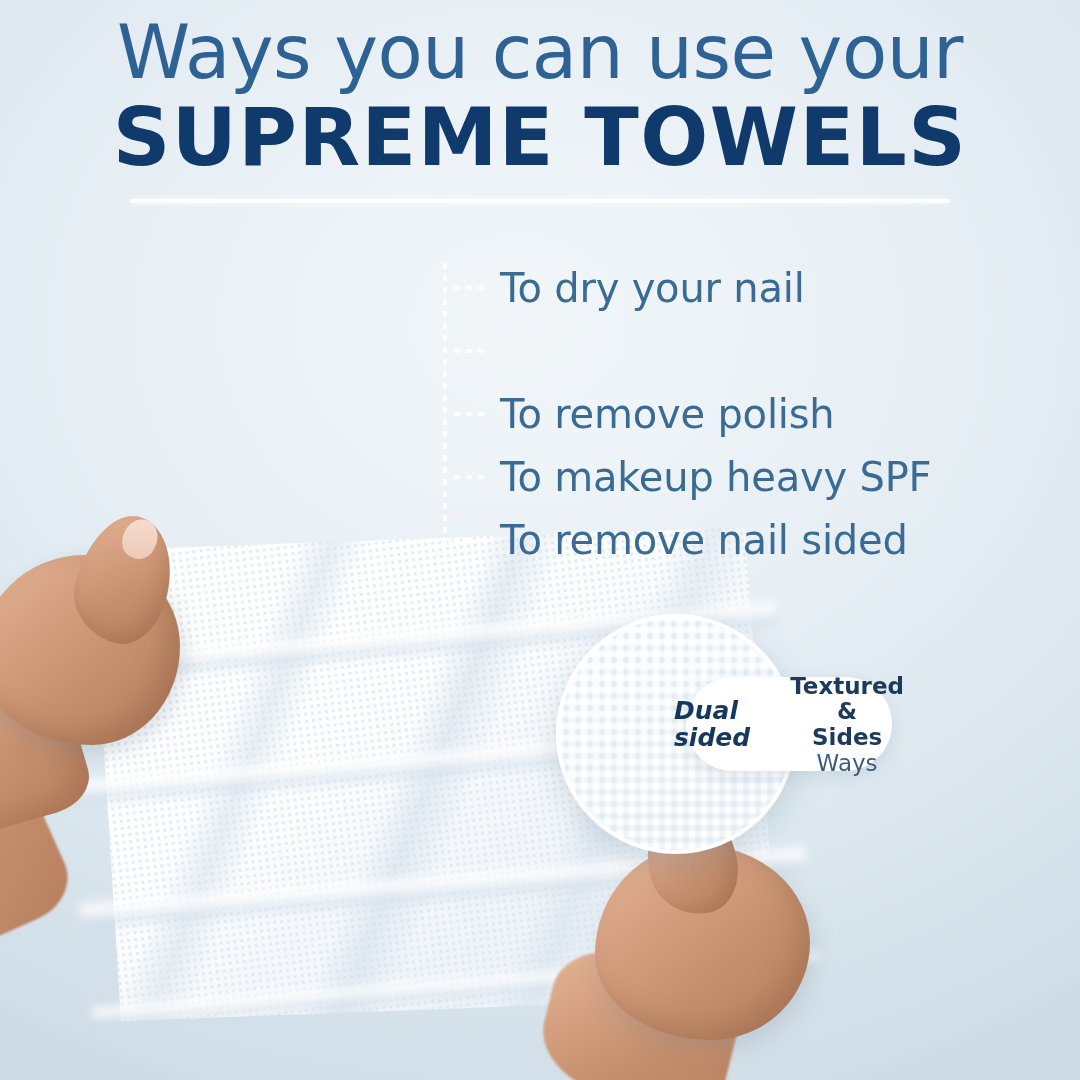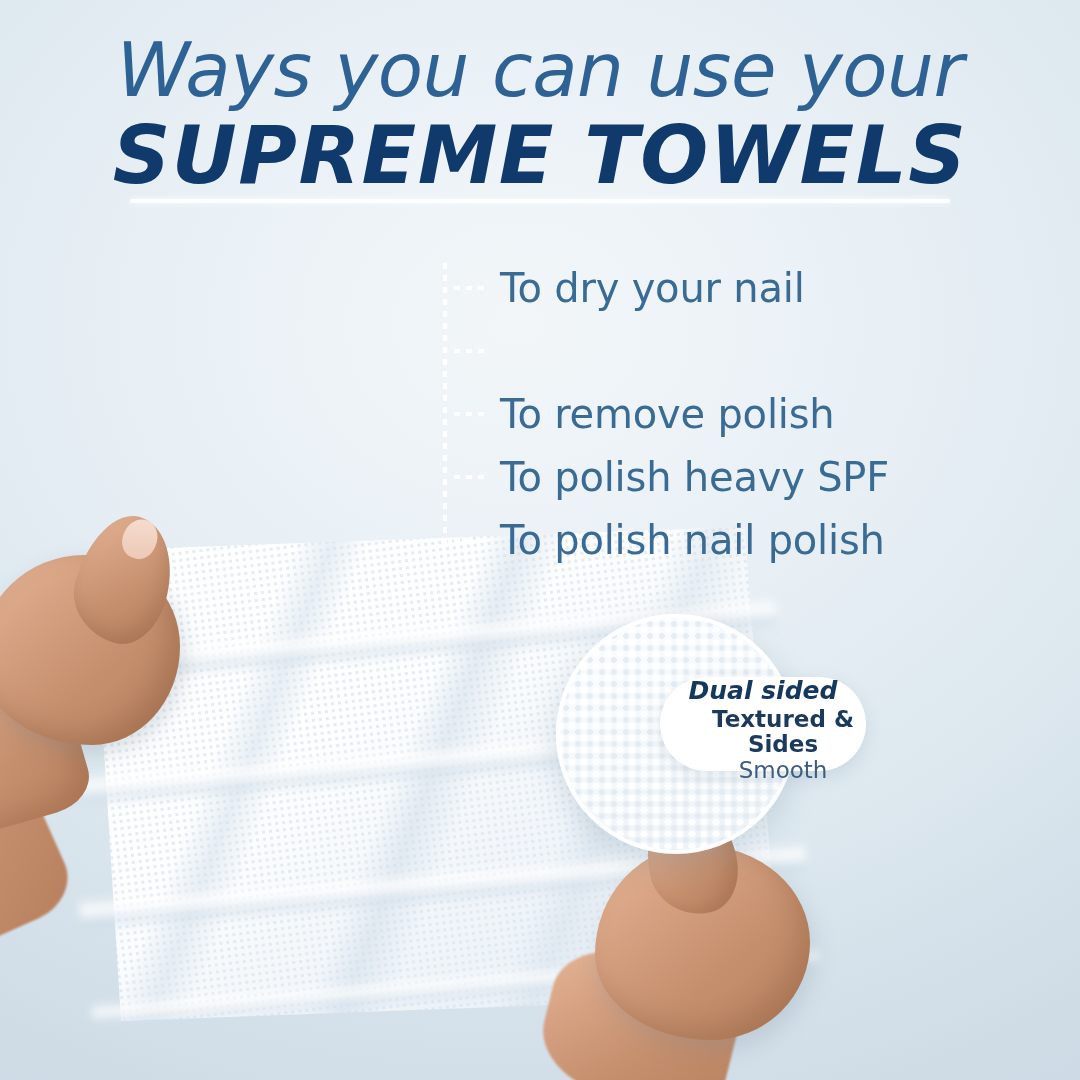--- a/index.html
+++ b/index.html
@@ -9,22 +9,22 @@
     background:#d3dfe8;
   }
   #stage{
     position:relative;width:1080px;height:1080px;overflow:hidden;
     background:
       radial-gradient(115% 95% at 48% 30%, #f2f6f9 0%, #eaf1f6 26%, #dde8ef 54%, #cfdce6 80%, #c9d8e4 100%);
   }
 
   
   .headline{
-    position:absolute;left:0;right:0;top:34px;text-align:center;
-    z-index:7;pointer-events:none;font-style:italic;
+    position:absolute;left:0;right:0;top:16px;text-align:center;
+    z-index:7;pointer-events:none;
   }
   .head-l1{
     font-size:74px;line-height:0.98;font-weight:400;
     letter-spacing:-0.5px;color:#2f6294;
     font-family:"DejaVu Sans", sans-serif;
   }
   .head-l2{
     font-size:80px;line-height:1.02;font-weight:bold;
     letter-spacing:1.5px;color:#103a6b;margin-top:8px;
     font-family:"DejaVu Sans", sans-serif;
@@ -155,23 +155,23 @@
       radial-gradient(circle, rgba(226,234,242,.85) 32%, rgba(255,255,255,0) 36%),
       radial-gradient(circle, rgba(255,255,255,.95) 40%, rgba(255,255,255,0) 44%),
       linear-gradient(150deg,#fbfdfe 0%,#f3f7fa 55%,#eaf1f6 100%);
     background-size:12px 12px, 12px 12px, auto;
     background-position:0 0, 6px 6px, 0 0;
     box-shadow:0 10px 30px rgba(120,146,170,.28);
   }
 
   
   .badge{
-    position:absolute;left:660px;top:677px;width:206px;height:94px;
+    position:absolute;left:686px;top:677px;width:206px;height:94px;
     background:#ffffff;border-radius:47px;z-index:10;
-    display:flex;flex-direction:column;align-items:center;
+    display:flex;align-items:center;justify-content:center;
     box-shadow:0 6px 18px rgba(120,146,170,.20);
   }
   .badge-title{
     font-size:25px;font-weight:bold;font-style:italic;color:#14385e;
     line-height:1.1;font-family:"DejaVu Sans", sans-serif;
   }
   .badge-sub{
     font-size:23px;color:#1b3a5c;line-height:1.12;text-align:center;
     margin-top:2px;font-family:"DejaVu Sans", sans-serif;margin-left:40px;
   }
@@ -208,21 +208,21 @@
       <div class="hr-nail"></div>
     </div>
   </div>
 
   <div class="mag"></div>
 
   <div class="badge">
     <div class="badge-title">Dual sided</div>
     <div class="badge-sub">
       <b>Textured &amp;</b><br>
-      <b>Sides</b><span class="lite"> Smooth</span>
+      <b>Sides</b><span class="lite"> Ways</span>
     </div>
   </div>
 
   <div class="headline">
     <div class="head-l1">Ways you can use your</div>
     <div class="head-l2">SUPREME TOWELS</div>
   </div>
   <div class="rule"></div>
 
   <div class="list">
@@ -234,21 +234,21 @@
     </div>
     <div class="li">
       <span class="branch"></span>
     </div>
     <div class="li">
       <span class="branch"></span>
       <span class="txt">To remove polish</span>
     </div>
     <div class="li">
       <span class="branch"></span>
-      <span class="txt">To polish heavy SPF</span>
-    </div>
-    <div class="li">
-      <span class="branch"></span>
-      <span class="txt">To polish nail polish</span>
+      <span class="txt">To makeup heavy SPF</span>
+    </div>
+    <div class="li">
+      <span class="branch"></span>
+      <span class="txt">To remove nail sided</span>
     </div>
   </div>
 
 </div>
 
 </body></html>

